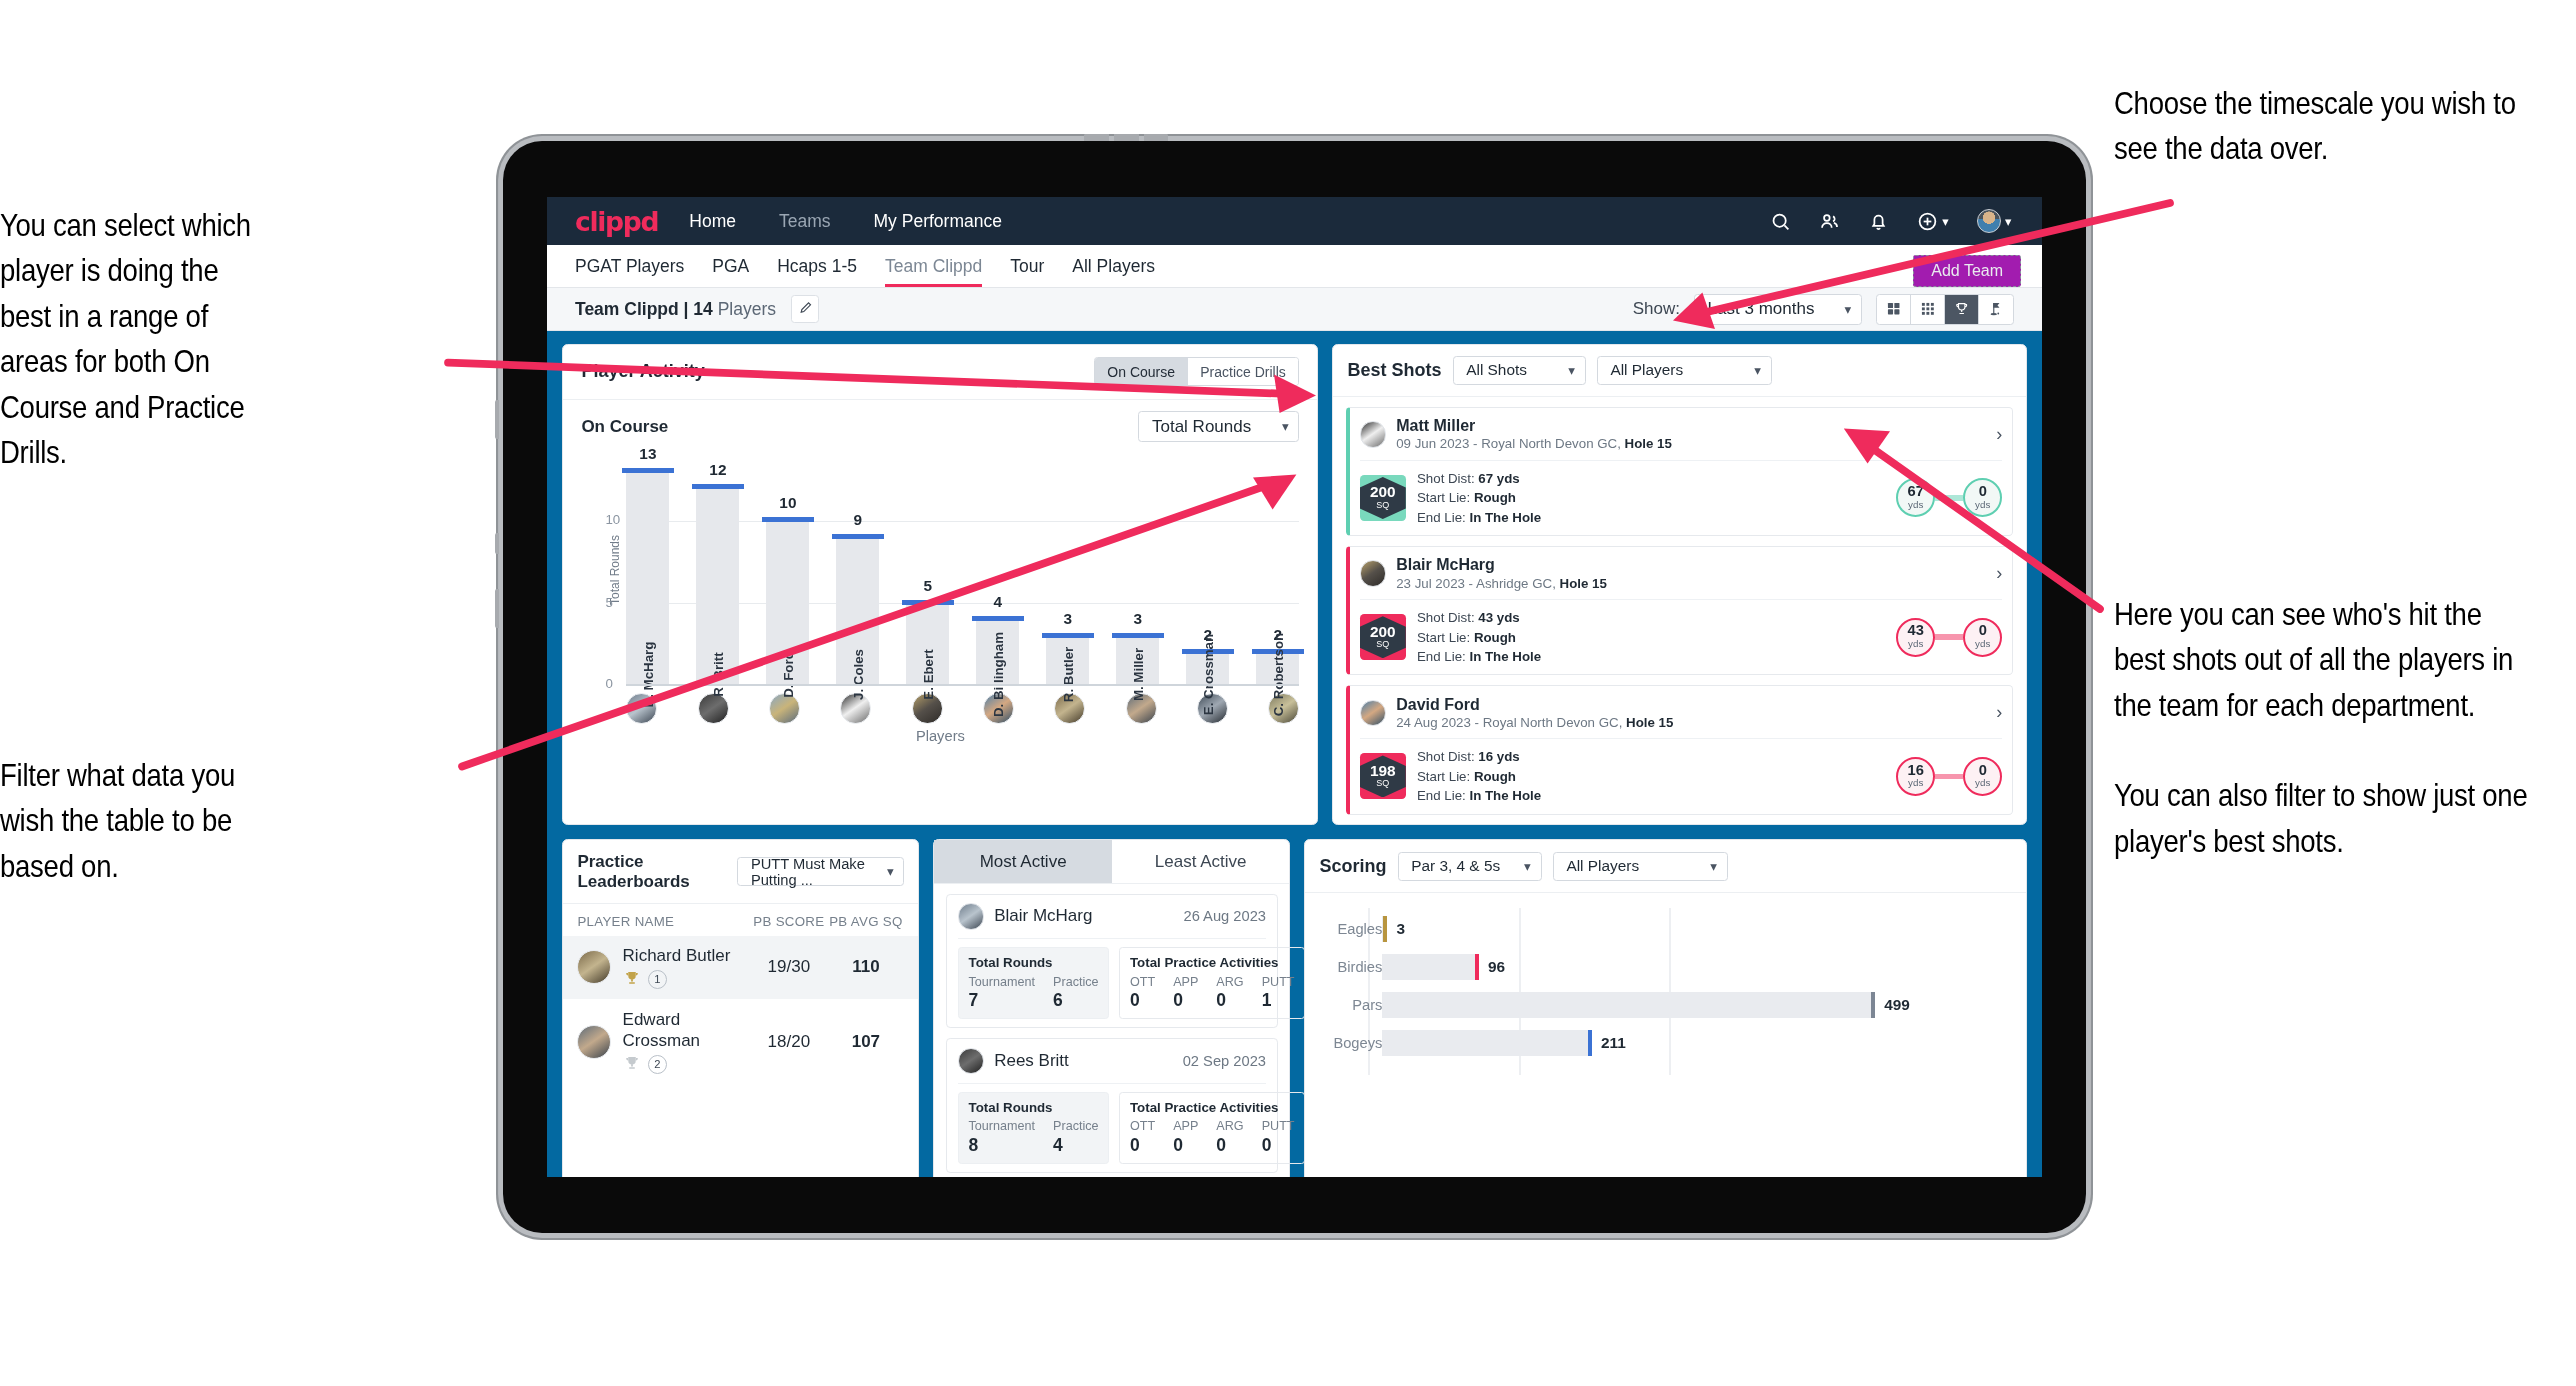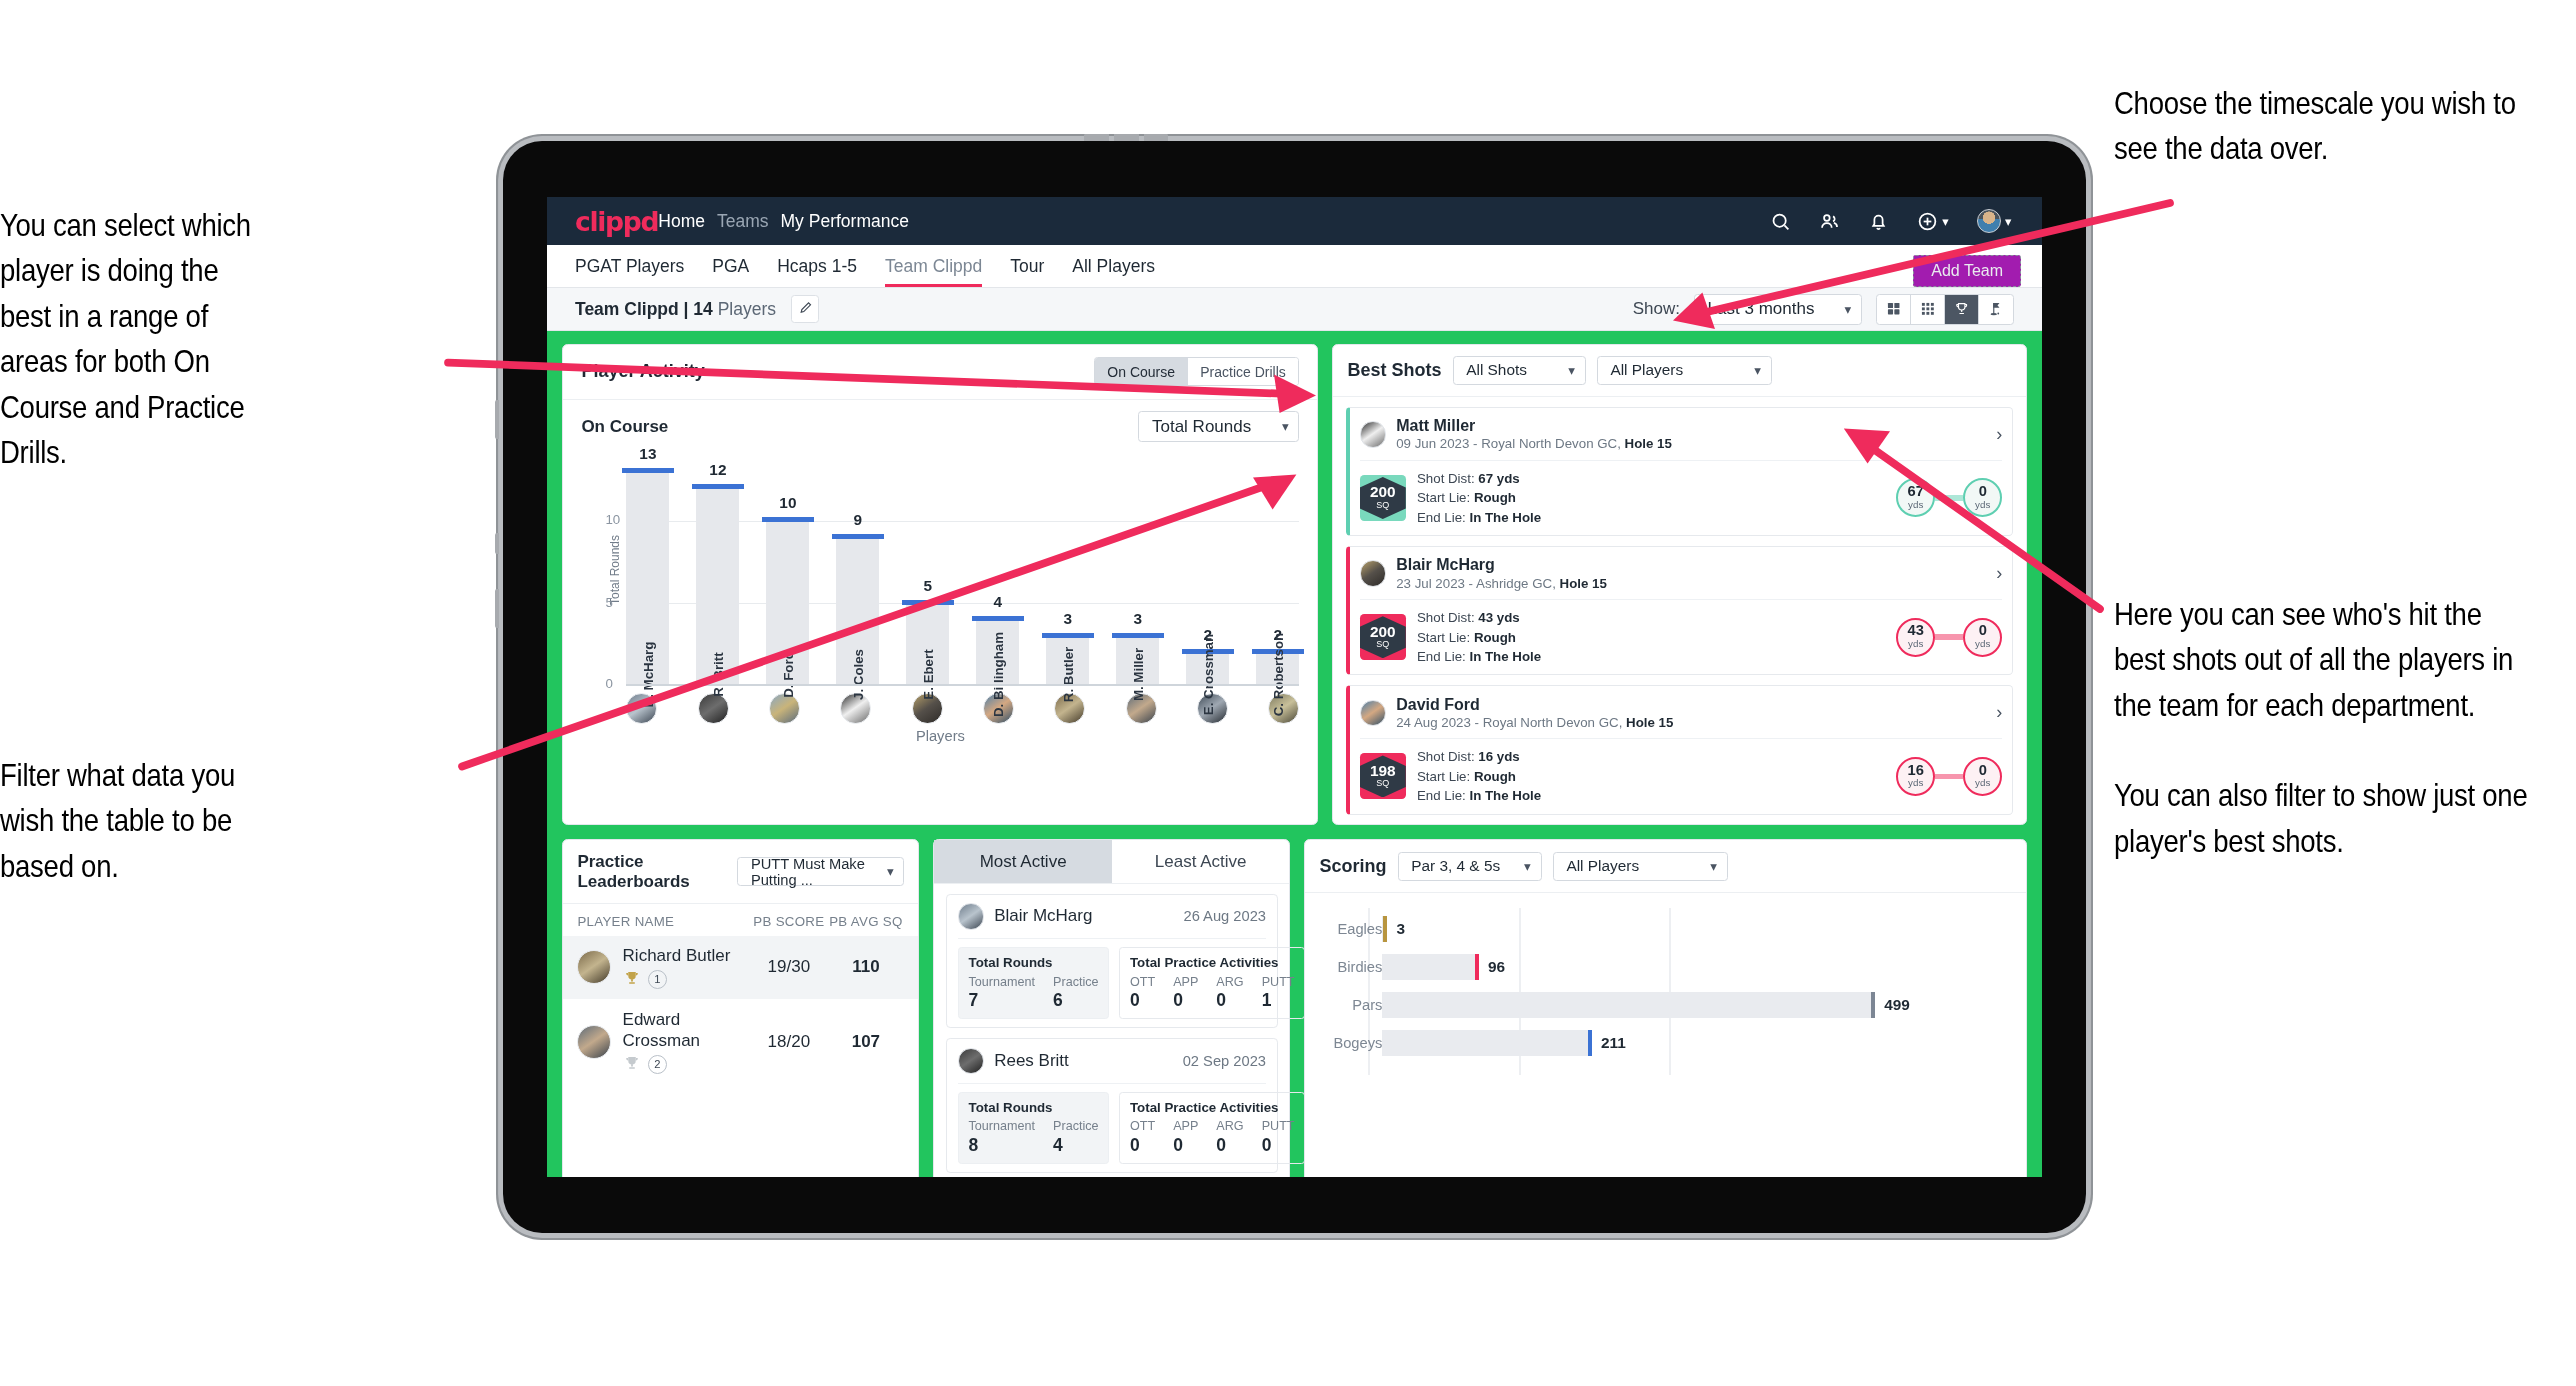--- a/index.html
+++ b/index.html
@@ -46,21 +46,21 @@
     position:absolute; left:44px; top:56px; width:1495px; height:980px;
     background:#fff; overflow:hidden;
   }
 
   
   .appbar {
     height:48px; background:#1b2a3b; display:flex; align-items:center;
     padding:0 21px 0 28px;
   }
   .logo { color:#ef2b5c; font-size:26.6px; font-weight:700; letter-spacing:-1.3px; font-family:"DejaVu Sans", sans-serif; }
-  .navlinks { display:flex; align-items:center; gap:12px; }
+  .navlinks { display:flex; align-items:center; gap:43px; margin-left:31px; }
   .navlinks a { color:#fff; font-size:17.5px; text-decoration:none; }
   .navlinks a.dim { color:#9aa6b3; }
   .appbar-right { margin-left:auto; display:flex; align-items:center; gap:28px; padding-right:9.8px;}
   .hicon { width:21px; height:21px; display:block; }
   .hicon svg { width:21px; height:21px; display:block; }
   .caret { color:#ffffff; font-size:12.6px; margin-left:4.2px; }
   .avatar-hdr { width:24px;height:24px;border-radius:50%; background:
       radial-gradient(circle at 50% 35%, #d9b48a 0 34%, transparent 35%),
       linear-gradient(180deg,#4a535c 0 40%, #3f7fae 40% 100%);
       border:1.4px solid #c9ced4; display:inline-block;}
@@ -92,21 +92,21 @@
     border:0.7px solid #d4d9df; background:#fff; border-radius:3.5px; height:31px;
     display:flex; align-items:center; padding:0 9.8px 0 12.6px; gap:11.2px; font-size:17px; color:#1f2933;
   }
   .select .cv { color:#4a5462; font-size:13.3px; }
   .viewtoggle { display:flex; border:0.7px solid #d4d9df; border-radius:3.5px; overflow:hidden; height:31px; background:#fff;}
   .viewtoggle .vt { width:34px; display:flex; align-items:center; justify-content:center; border-right:0.7px solid #d4d9df; }
   .viewtoggle .vt:last-child { border-right:none; }
   .viewtoggle .vt.on { background:#4c5663; }
 
   
-  .content { background:#22c55e; padding:12.6px 15.4px; height:calc(100% - 134px); }
+  .content { background:#0369a1; padding:12.6px 15.4px; height:calc(100% - 134px); }
   .row { display:flex; gap:14px; }
   .row + .row { margin-top:14px; }
   .card { background:#fff; border:0.7px solid #e3e7ec; border-radius:5.6px; }
 
   
   .pa-card { width:756px; }
   .pa-head { display:flex; align-items:center; padding:12.6px 18px; border-bottom:0.7px solid #eceff2; }
   .pa-title { font-size:18px; font-weight:700; color:#1f2933; }
   .seg { margin-left:auto; display:flex; border:0.7px solid #d4d9df; border-radius:3.5px; overflow:hidden; }
   .seg span { font-size:14px; padding:5.6px 12.6px; color:#4a5462; background:#fff; }

